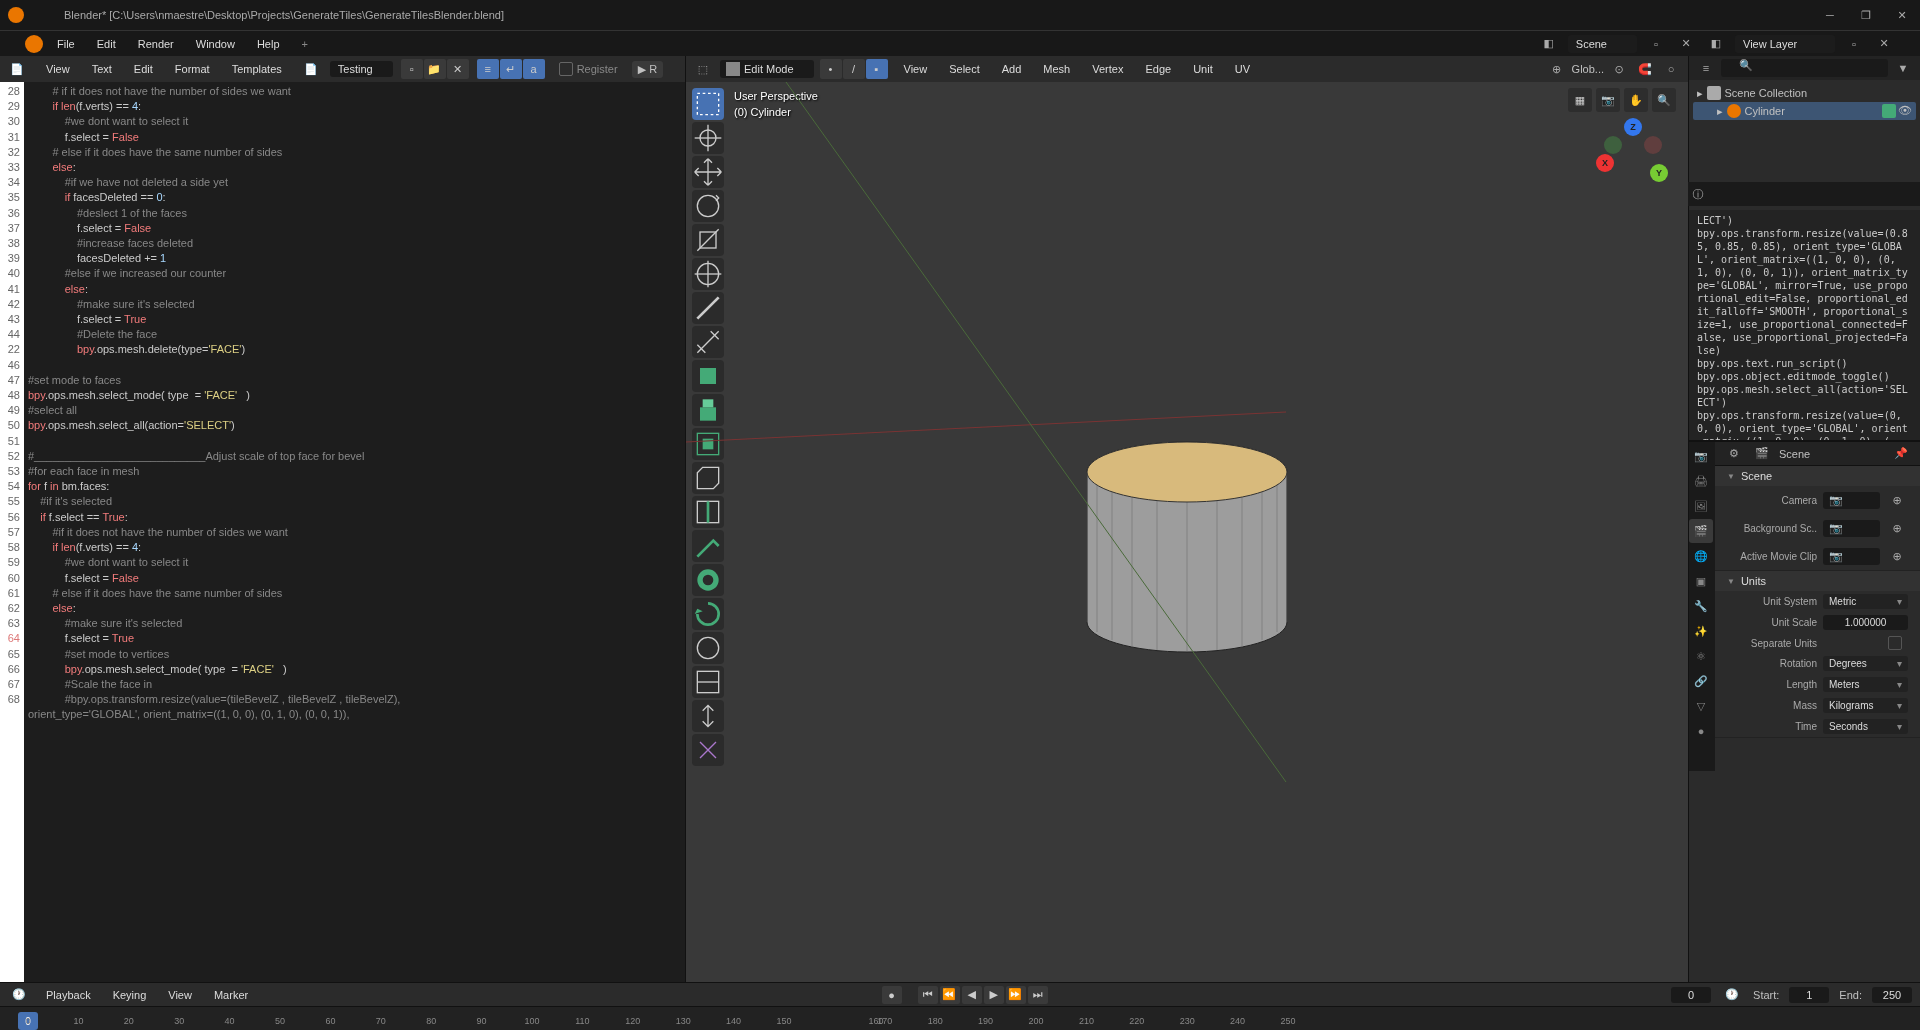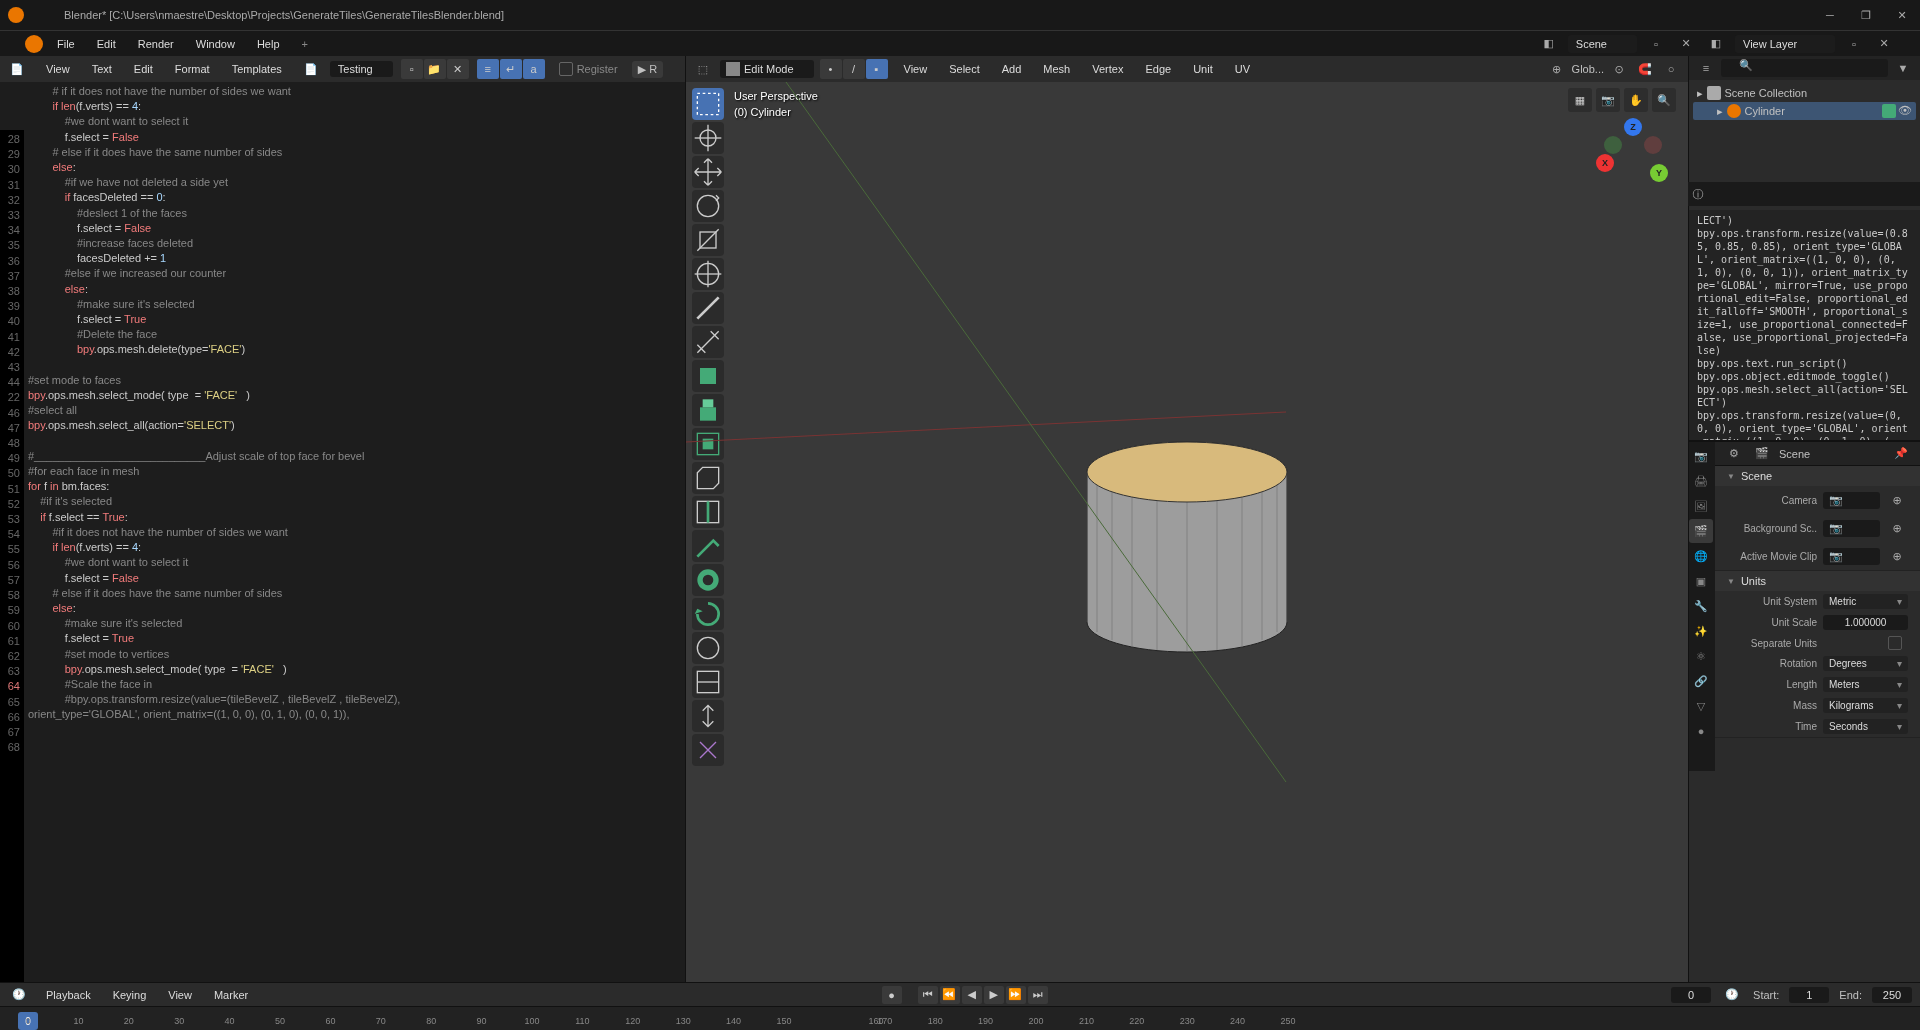--- a/index.html
+++ b/index.html
@@ -31,21 +31,21 @@
 .text-editor { width: 686px; background: #1d1d1d; display: flex; flex-direction: column; border-right: 1px solid #111; }
 .te-header { height: 26px; background: #2b2b2b; display: flex; align-items: center; padding: 0 6px; gap: 8px; }
 .te-dropdown { background: #1a1a1a; padding: 2px 20px 2px 8px; border-radius: 3px; color: #ddd; }
 .te-btn-group { display: flex; gap: 1px; }
 .te-btn { width: 22px; height: 20px; background: #3a3a3a; display: flex; align-items: center; justify-content: center; color: #ccc; border-radius: 2px; }
 .te-btn.active { background: #4772b3; }
 .te-register { color: #888; padding: 0 6px; display: flex; align-items: center; gap: 4px; text-align: right; }
 .te-register::before { content: ''; width: 12px; height: 12px; border: 1px solid #666; border-radius: 2px; display: inline-block; }
 .te-run { padding: 2px 6px; background: #3a3a3a; border-radius: 3px; }
 .code-area { flex: 1; display: flex; overflow: hidden; font-family: 'Consolas', monospace; font-size: 12px; }
-.gutter { width: 24px; background: #000000; color: #666; text-align: right; padding: 2px 4px 0 0; line-height: 15.2px; margin-top: 48px; }
+.gutter { width: 24px; background: #ffffff; color: #666; text-align: right; padding: 2px 4px 0 0; line-height: 15.2px; }
 .gutter .hl { color: #d77; }
 .code { flex: 1; padding: 2px 4px; line-height: 15.2px; white-space: pre; color: #ccc; }
 .code .kw { color: #f47c7c; }
 .code .str { color: #ddd084; }
 .code .cm { color: #888; }
 .code .num { color: #a8d8ff; }
 .te-footer { height: 22px; background: #2b2b2b; display: flex; align-items: center; padding: 0 8px; color: #bbb; font-size: 10px; }
 
 
 .viewport { flex: 1; background: #3a3a3a; position: relative; display: flex; flex-direction: column; }

